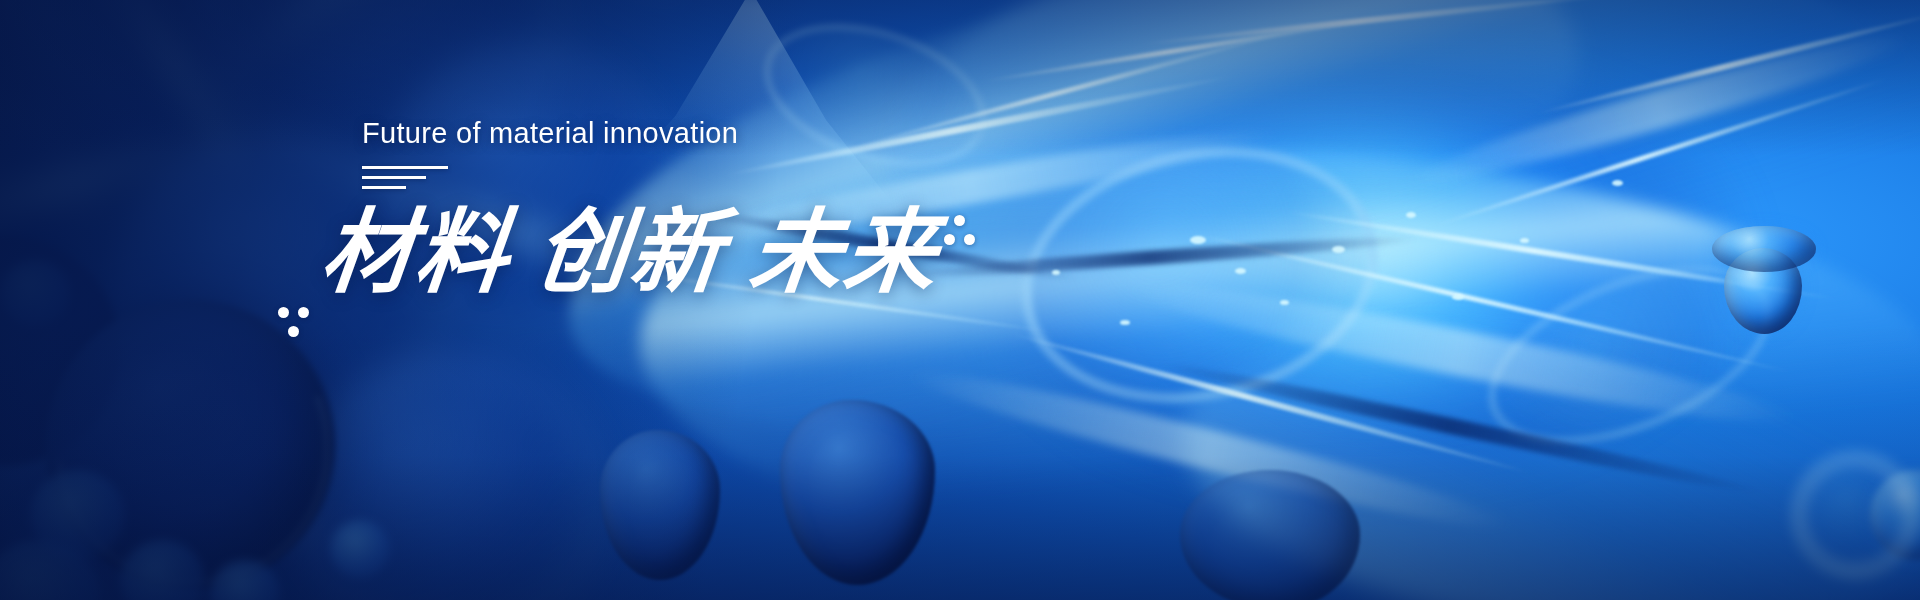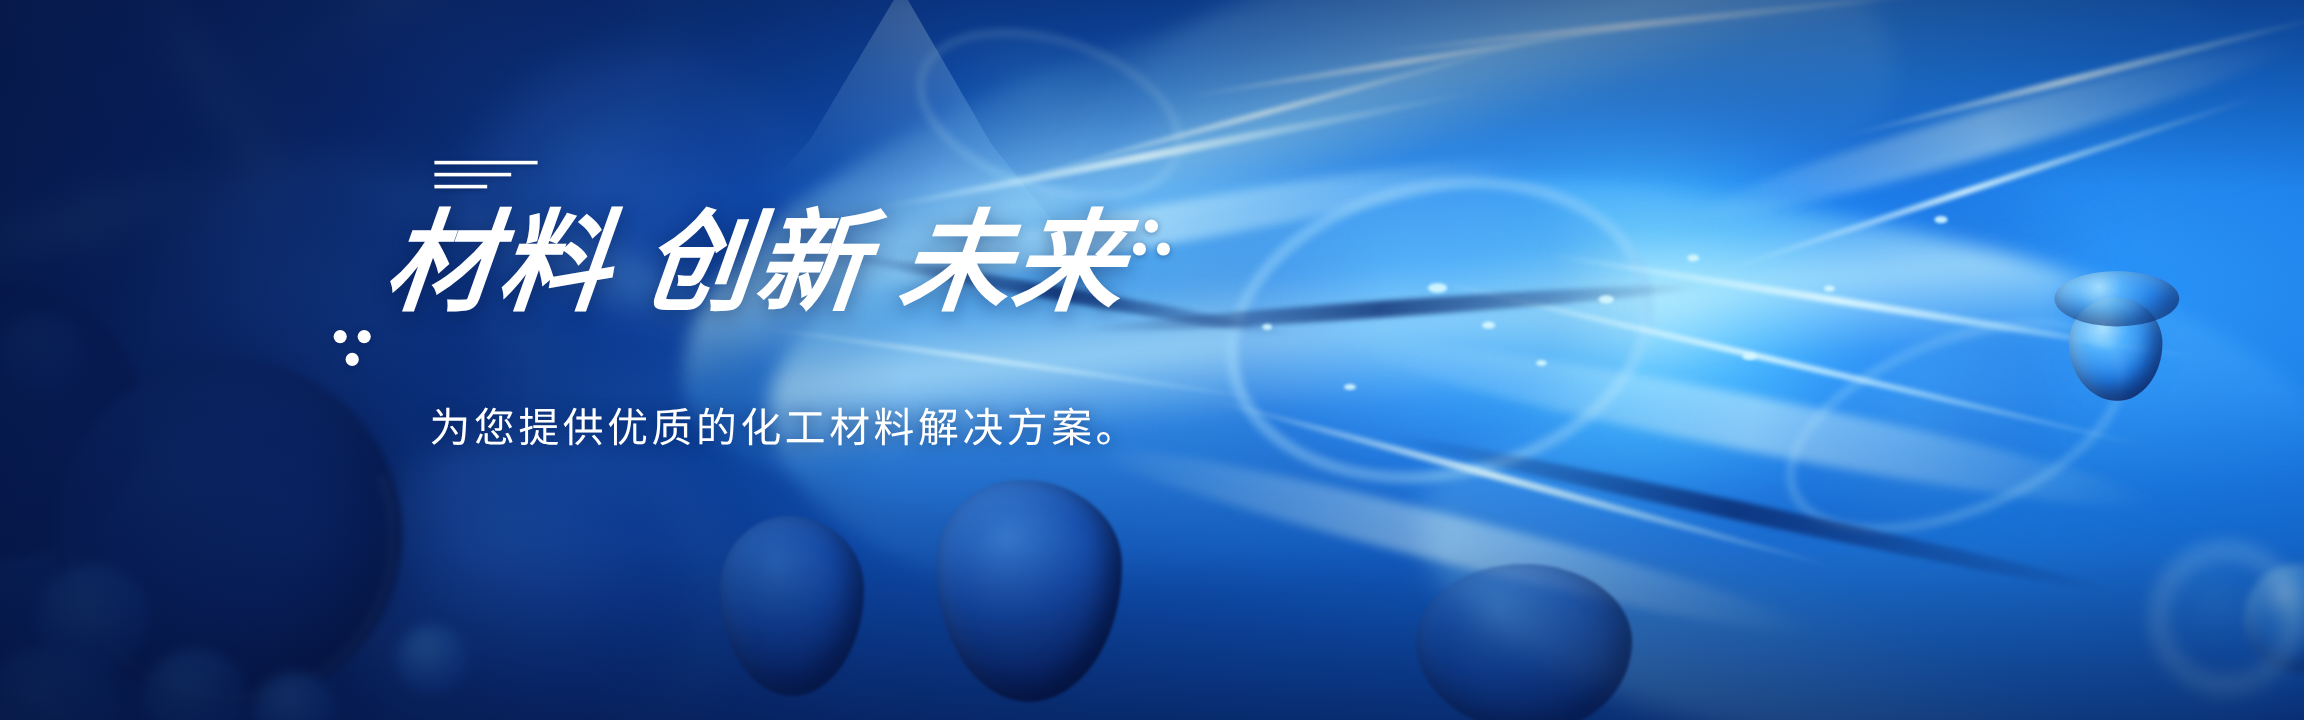--- a/index.html
+++ b/index.html
@@ -373,20 +373,21 @@
       <div class="lens" style="left:1790px;top:450px;width:130px;height:130px;border-width:18px;opacity:.6;filter:blur(6px);"></div>
     </div>
 
     <div class="vignette-left"></div>
     <div class="vignette-bottom"></div>
     <div class="vignette-top"></div>
   </div>
 
   <div class="content">
 
+    <div class="eyebrow">Future of material innovation</div>
 
     <div class="rules">
       <i></i>
       <i></i>
       <i></i>
     </div>
 
     <div class="headline-row">
 
       <span class="quote quote-open">
@@ -399,16 +400,15 @@
         <span>材料</span><span class="gap"></span><span>创新</span><span class="gap"></span><span>未来</span>
       </div>
 
       <span class="quote quote-close">
         <b></b>
           <b></b>
           <b></b>
       </span>
     </div>
 
-    <div class="subtitle">为您提供优质的化工材料解决方案。</div>
   </div>
 
 </div>
 
 </body></html>

